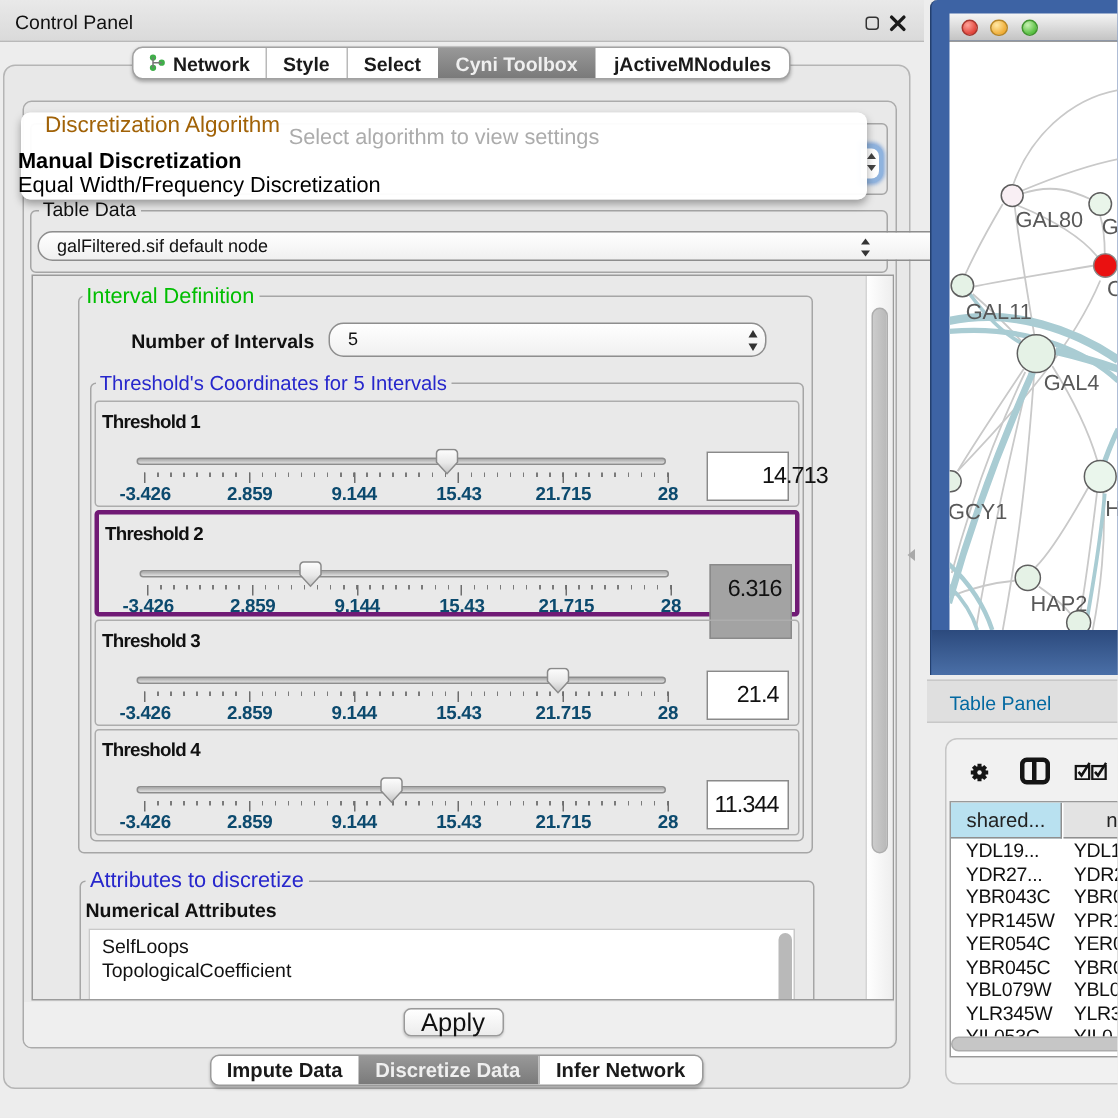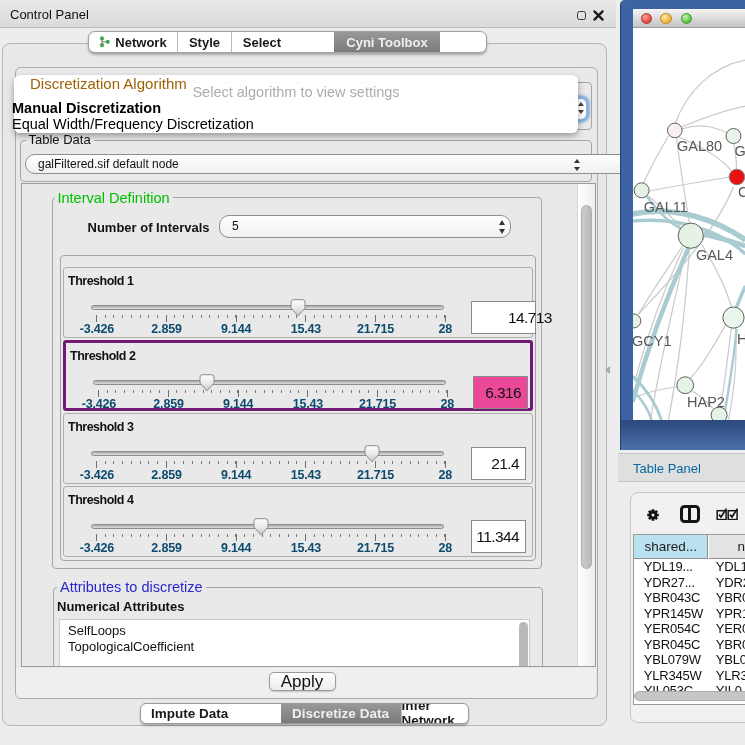--- a/index.html
+++ b/index.html
@@ -8,47 +8,48 @@
 body{position:relative;}
 .gb{position:absolute;border:1px solid #A6A6A6;border-radius:4px;}
 .gblab{position:absolute;background:#E9E9E9;padding:0 3px;font-size:14px;line-height:14px;white-space:nowrap;}
 .combo{position:absolute;background:linear-gradient(#FFFFFF,#F0F0F0);border:1px solid #8E8E8E;border-radius:10px;font-size:12px;color:#111;}
 .combo .tx{position:absolute;left:12px;top:50%;transform:translateY(-50%);white-space:nowrap;}
 .arr{position:absolute;width:0;height:0;}
 .bold{font-weight:bold;}
 .ticklab{position:absolute;font-size:12.5px;letter-spacing:-0.2px;font-weight:bold;color:#0c4a6e;transform:translateX(-50%);white-space:nowrap;}
 .majtick{position:absolute;width:1px;height:7px;background:#6E6E6E;}
 .seg{display:flex;align-items:center;justify-content:center;height:100%;font-size:13px;font-weight:bold;color:#1A1A1A;}
-.segsel{background:linear-gradient(#989898,#7A7A7A);color:#EFEFEF;margin-left:42px;}
+.segsel{background:linear-gradient(#989898,#7A7A7A);color:#EFEFEF;}
 .segdiv{width:1px;height:100%;background:#B9B9B9;}
 </style></head><body>
 
 <div class="abs" style="left:0;top:0;width:616px;height:28px;background:linear-gradient(#E9E9E9,#DADADA);border-bottom:1px solid #B9B9B9;"></div>
 <div class="abs" style="left:10px;top:7px;font-size:13px;color:#111;">Control Panel</div>
 <div class="abs" style="left:577px;top:11px;width:9px;height:9px;border:1.5px solid #333;border-radius:2.5px;"></div>
 <svg class="abs" style="left:592px;top:9px;" width="13" height="13" viewBox="0 0 13 13">
     <path d="M2.4 2.4 L10.6 10.6 M10.6 2.4 L2.4 10.6" stroke="#1A1A1A" stroke-width="2.3" stroke-linecap="round"></path>
   </svg>
 
 <div class="abs" style="left:2px;top:43px;width:605px;height:683px;border:1px solid #B5B5B5;border-radius:8px;background:#E8E8E8;"></div>
 
-<div class="abs" style="left:88px;top:31px;width:399px;height:22px;background:#fff;border:1px solid #A2A2A2;border-radius:7px;box-shadow:0 1.5px 2.5px rgba(0,0,0,0.28);overflow:hidden;display:flex;">
+<div class="abs" style="left:88px;top:31px;width:439px;height:22px;background:#fff;border:1px solid #A2A2A2;border-radius:7px;box-shadow:0 1.5px 2.5px rgba(0,0,0,0.28);overflow:hidden;display:flex;">
  <div class="seg" style="width:88px;">
    <svg width="12" height="14" viewBox="0 0 12 14" style="margin-right:4px;">
         <circle cx="3" cy="3.4" r="2.1" fill="#3FAE49"></circle>
         <circle cx="3" cy="10.2" r="2.1" fill="#3FAE49"></circle>
         <circle cx="8.8" cy="6.8" r="2.1" fill="#3FAE49"></circle>
         <path d="M3 3.4 L3 10.2 M3 6.8 L8.8 6.8" stroke="#777" stroke-width="1"></path>
       </svg>
    Network</div>
  <div class="segdiv"></div>
  <div class="seg" style="width:53px;">Style</div>
  <div class="segdiv"></div>
  <div class="seg" style="width:60px;">Select</div>
  <div class="seg segsel" style="width:106px;">Cyni Toolbox</div>
+ <div class="seg" style="width:129px;">jActiveMNodules</div>
 </div>
 
 <div class="abs" style="left:14.5px;top:67.4px;width:583px;height:631.4px;border:1px solid #ABABAB;border-radius:6px;background:#E9E9E9;"></div>
 
 <div class="gb" style="left:20px;top:82px;width:572px;height:48px;"></div>
 <div class="abs" style="left:574px;top:95.5px;width:15px;height:26px;background:#fff;border:3px solid #8FB3DE;border-left:none;border-radius:0 8px 8px 0;box-shadow:0 0 2.5px 1px rgba(120,160,215,0.8);"></div>
 <div class="arr" style="left:578px;top:102px;border-left:3.5px solid transparent;border-right:3.5px solid transparent;border-bottom:4.5px solid #444;"></div>
 <div class="arr" style="left:578px;top:110px;border-left:3.5px solid transparent;border-right:3.5px solid transparent;border-top:4.5px solid #444;"></div>
 
 <div class="gb" style="left:20px;top:139.5px;width:571.8px;height:42px;"></div>
@@ -65,20 +66,21 @@
  <div class="abs" style="left:559.5px;top:21.5px;width:11px;height:364px;background:linear-gradient(90deg,#CCCCCC,#B9B9B9);border:1px solid #ADADAD;border-radius:6px;"></div>
 <div class="gb" style="left:30.0px;top:13.0px;width:490px;height:372px;"></div>
 <div class="gblab" style="left:33.0px;top:7.5px;color:#00BE00;font-size:14.5px;">Interval Definition</div>
 <div class="abs bold" style="left:66.0px;top:36.0px;font-size:13px;color:#111;">Number of Intervals</div>
 <div class="combo" style="left:197.5px;top:31.0px;width:291.5px;height:23px;">
   <span class="tx">5</span>
   <div class="arr" style="left:278.5px;top:4.5px;border-left:3.5px solid transparent;border-right:3.5px solid transparent;border-bottom:5px solid #333;"></div>
   <div class="arr" style="left:278.5px;top:13.5px;border-left:3.5px solid transparent;border-right:3.5px solid transparent;border-top:5px solid #333;"></div>
 </div>
 <div class="gb" style="left:38.5px;top:71.5px;width:476.3px;height:306px;"></div>
+<div class="gblab" style="left:42.0px;top:65.0px;color:#2727CC;font-size:13.5px;">Threshold's Coordinates for 5 Intervals</div>
 <div class="abs" style="left:41.0px;top:83.5px;width:470.5px;height:71px;border:1px solid #ADADAD;border-radius:3px;">
   <div class="abs bold" style="left:4.5px;top:5.5px;font-size:12.5px;letter-spacing:-0.5px;color:#111;">Threshold 1</div>
   <div class="abs" style="left:27.5px;top:37px;width:353px;height:5px;background:linear-gradient(#A8A8A8,#E0E0E0);border:1px solid #8D8D8D;border-radius:3.5px;"></div>
   <div class="abs" style="left:32.8px;top:46.5px;width:350px;height:3.5px;background:repeating-linear-gradient(90deg,#7A7A7A 0,#7A7A7A 1px,transparent 1px,transparent 8.7125px);"></div>
   <div class="majtick" style="left:32.8px;top:46.5px;"></div>
   <div class="ticklab" style="left:33.3px;top:53.5px;">-3.426</div>
   <div class="majtick" style="left:102.5px;top:46.5px;"></div>
   <div class="ticklab" style="left:103.0px;top:53.5px;">2.859</div>
   <div class="majtick" style="left:172.2px;top:46.5px;"></div>
   <div class="ticklab" style="left:172.7px;top:53.5px;">9.144</div>
@@ -91,21 +93,21 @@
   <svg class="abs" style="left:226.4px;top:31px;" width="16" height="18" viewBox="0 0 16 18">
         <defs>
           <linearGradient id="thg0" x1="0" y1="0" x2="0" y2="1">
             <stop offset="0" stop-color="#FDFDFD"></stop>
             <stop offset="0.55" stop-color="#E8E8E8"></stop>
             <stop offset="1" stop-color="#C4C4C4"></stop>
           </linearGradient>
         </defs>
         <path d="M3.5 0.7 h9 a2.5 2.5 0 0 1 2.5 2.5 v6 L8 16.8 L1 9.2 v-6 a2.5 2.5 0 0 1 2.5 -2.5 z" fill="url(#thg0)" stroke="#8A8A8A" stroke-width="1"></path>
       </svg>
-  <div class="abs" style="left:407.5px;top:33px;width:65px;height:33px;background:#fff;border:1.5px solid #8A8A8A;font-size:15.5px;letter-spacing:-0.6px;color:#111;text-align:center;line-height:31px;padding-right:6px;padding-left:36px;">14.713</div>
+  <div class="abs" style="left:407.5px;top:33px;width:55px;height:33px;background:#fff;border:1.5px solid #8A8A8A;font-size:15.5px;letter-spacing:-0.6px;color:#111;text-align:center;line-height:31px;padding-right:6px;padding-left:36px;">14.713</div>
 </div>
 <div class="abs" style="left:41.0px;top:156.5px;width:470.5px;height:71px;border:3px solid #701a75;border-radius:3px;">
   <div class="abs bold" style="left:4.5px;top:5.5px;font-size:12.5px;letter-spacing:-0.5px;color:#111;">Threshold 2</div>
   <div class="abs" style="left:27.5px;top:37px;width:353px;height:5px;background:linear-gradient(#A8A8A8,#E0E0E0);border:1px solid #8D8D8D;border-radius:3.5px;"></div>
   <div class="abs" style="left:32.8px;top:46.5px;width:350px;height:3.5px;background:repeating-linear-gradient(90deg,#7A7A7A 0,#7A7A7A 1px,transparent 1px,transparent 8.7125px);"></div>
   <div class="majtick" style="left:32.8px;top:46.5px;"></div>
   <div class="ticklab" style="left:33.3px;top:53.5px;">-3.426</div>
   <div class="majtick" style="left:102.5px;top:46.5px;"></div>
   <div class="ticklab" style="left:103.0px;top:53.5px;">2.859</div>
   <div class="majtick" style="left:172.2px;top:46.5px;"></div>
@@ -119,21 +121,21 @@
   <svg class="abs" style="left:133.3px;top:31px;" width="16" height="18" viewBox="0 0 16 18">
         <defs>
           <linearGradient id="thg1" x1="0" y1="0" x2="0" y2="1">
             <stop offset="0" stop-color="#FDFDFD"></stop>
             <stop offset="0.55" stop-color="#E8E8E8"></stop>
             <stop offset="1" stop-color="#C4C4C4"></stop>
           </linearGradient>
         </defs>
         <path d="M3.5 0.7 h9 a2.5 2.5 0 0 1 2.5 2.5 v6 L8 16.8 L1 9.2 v-6 a2.5 2.5 0 0 1 2.5 -2.5 z" fill="url(#thg1)" stroke="#8A8A8A" stroke-width="1"></path>
       </svg>
-  <div class="abs" style="left:407.5px;top:33px;width:55px;height:33px;background:#ec4899;border:1.5px solid #8A8A8A;font-size:15.5px;letter-spacing:-0.6px;color:#111;text-align:right;line-height:31px;padding-right:6px;">6.316</div>
+  <div class="abs" style="left:407.5px;top:33px;width:55px;height:50px;background:#a3a3a3;border:1.5px solid #8A8A8A;font-size:15.5px;letter-spacing:-0.6px;color:#111;text-align:right;line-height:31px;padding-right:6px;">6.316</div>
 </div>
 <div class="abs" style="left:41.0px;top:229.5px;width:470.5px;height:71px;border:1px solid #ADADAD;border-radius:3px;">
   <div class="abs bold" style="left:4.5px;top:5.5px;font-size:12.5px;letter-spacing:-0.5px;color:#111;">Threshold 3</div>
   <div class="abs" style="left:27.5px;top:37px;width:353px;height:5px;background:linear-gradient(#A8A8A8,#E0E0E0);border:1px solid #8D8D8D;border-radius:3.5px;"></div>
   <div class="abs" style="left:32.8px;top:46.5px;width:350px;height:3.5px;background:repeating-linear-gradient(90deg,#7A7A7A 0,#7A7A7A 1px,transparent 1px,transparent 8.7125px);"></div>
   <div class="majtick" style="left:32.8px;top:46.5px;"></div>
   <div class="ticklab" style="left:33.3px;top:53.5px;">-3.426</div>
   <div class="majtick" style="left:102.5px;top:46.5px;"></div>
   <div class="ticklab" style="left:103.0px;top:53.5px;">2.859</div>
   <div class="majtick" style="left:172.2px;top:46.5px;"></div>

